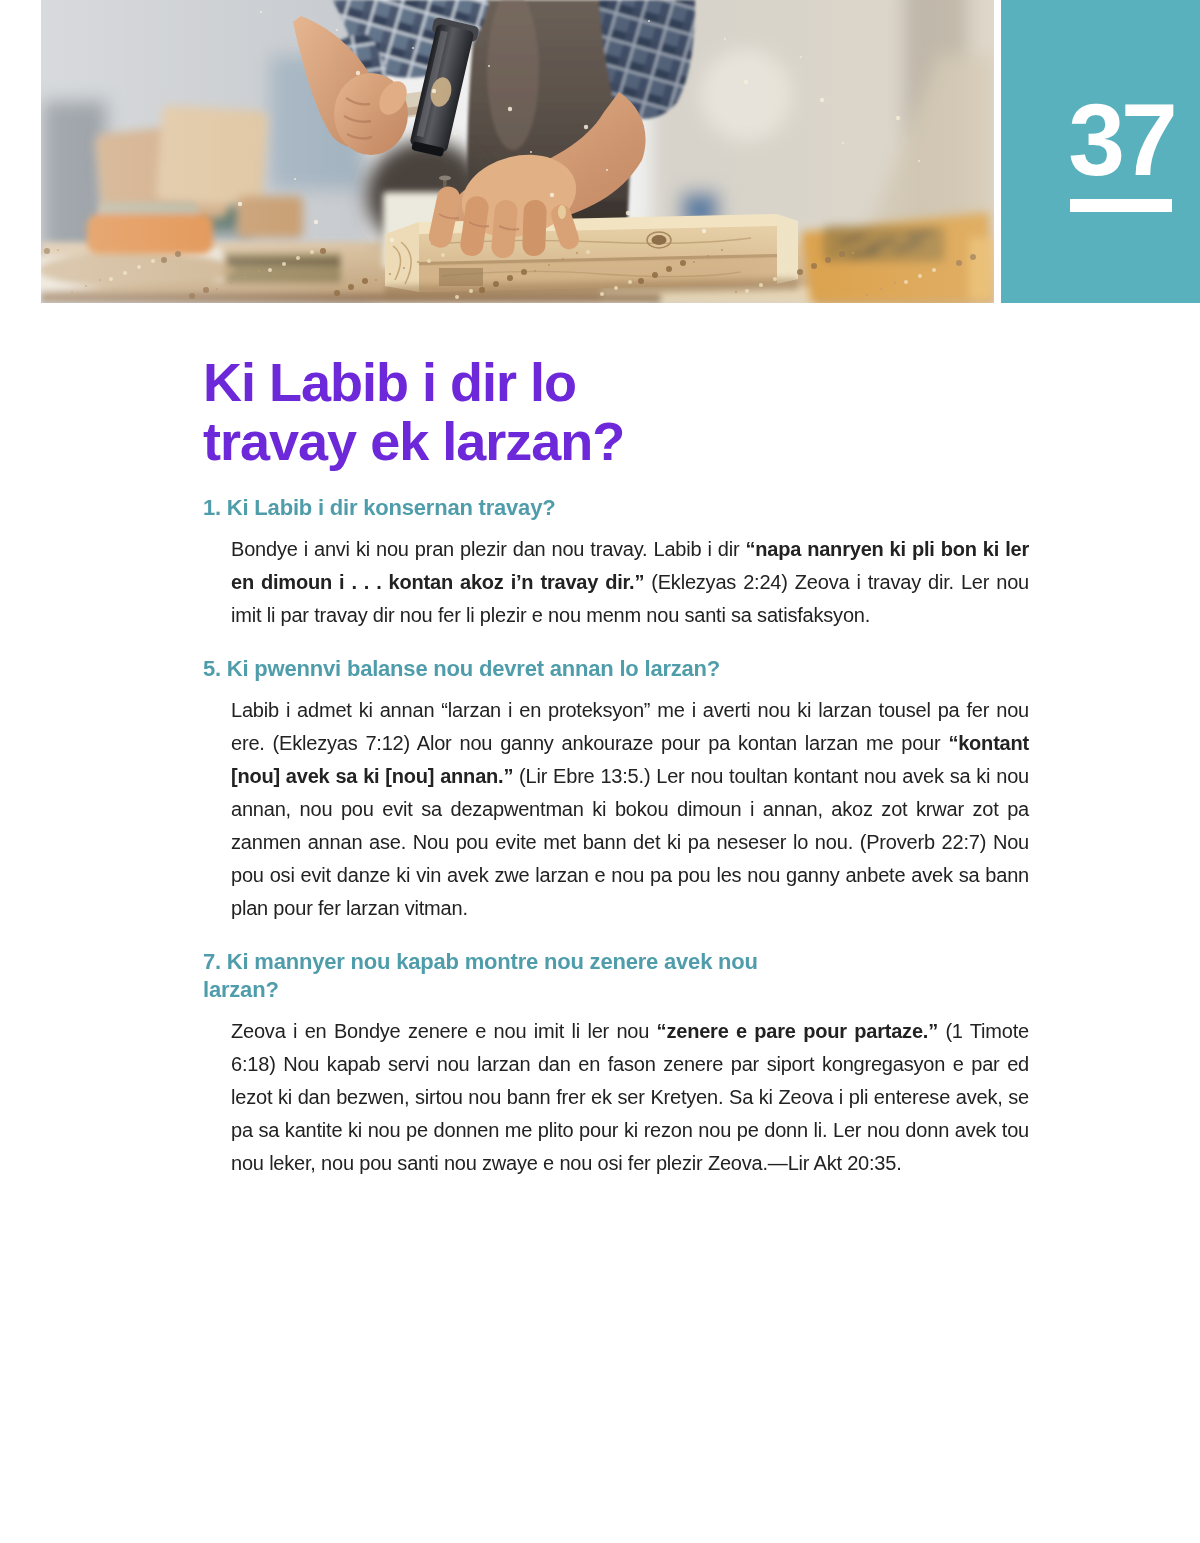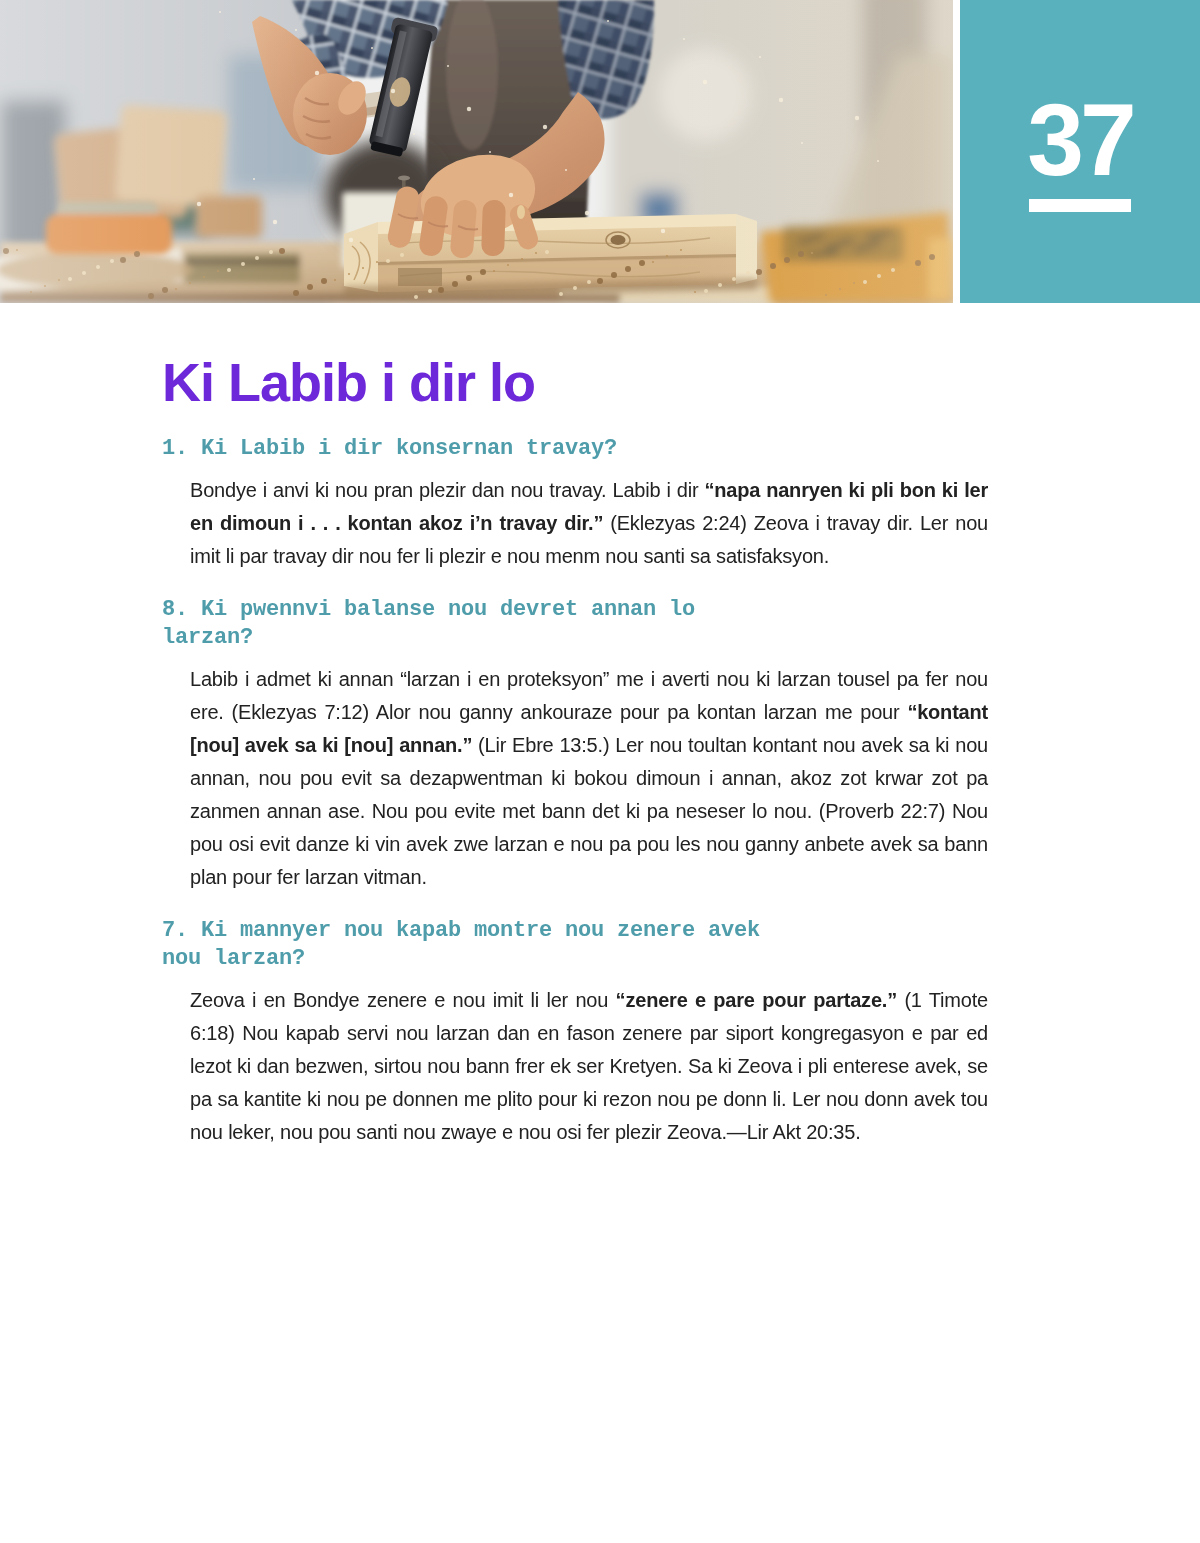--- a/index.html
+++ b/index.html
@@ -1,37 +1,37 @@
 <!DOCTYPE html>
 <html style="--teal-block: #59b1bd; --heading-teal: #4f9dab; --text: #222222;"><head>
 <meta charset="utf-8">
 <style>
   html,body{margin:0;padding:0;background:#ffffff;}
   body{width:1200px;height:1543px;overflow:hidden;
        font-family:"Liberation Sans",sans-serif;color:var(--text,#222222);}
-  .page{position:relative;width:948px;height:1543px;background:#fff;}
+  .page{position:relative;width:948px;height:1543px;background:#fff;margin-left:41px;}
 
   
   .header{position:relative;width:1200px;height:303px;}
   .photo{position:absolute;left:0;top:0;width:953px;height:303px;overflow:hidden;background:#e7e4df;}
   .photo svg{display:block;}
   .badge{position:absolute;left:960px;top:0;width:240px;height:303px;
          background:var(--teal-block,#59b1bd);
          display:flex;flex-direction:column;align-items:center;justify-content:center;padding-top:10px;box-sizing:border-box;}
   .badge-number{font-size:102px;line-height:.78;font-weight:700;color:#ffffff;letter-spacing:-4px;}
   .badge-underline{width:102px;height:13px;background:#ffffff;margin-top:19px;}
 
   
   .content{padding-left:162px;padding-right:160px;}
   .title{margin:50px 0 0 0;font-size:54px;line-height:59px;font-weight:700;
          color:#6d28d9;letter-spacing:-1px;}
   .intro{margin:33px 0 0 28px;width:798px;font-size:21.5px;line-height:29px;
          text-align:justify;letter-spacing:-.2px;}
   .section-heading{margin:23px 0 0 0;font-size:22px;line-height:28px;font-weight:700;
-         color:var(--heading-teal,#4f9dab);letter-spacing:-.2px;font-family:Liberation Mono, monospace;}
+         color:var(--heading-teal,#4f9dab);letter-spacing:-.2px;}
   .para{margin:11px 0 0 28px;width:798px;font-size:20px;line-height:33px;
          text-align:justify;letter-spacing:-.2px;}
   .para b{font-weight:700;}
 </style>
 </head>
 <body>
 
 <div class="page">
 
   <header class="header">
@@ -321,30 +321,30 @@
     </div>
 
     <div class="badge">
       <div class="badge-number">37</div>
       <div class="badge-underline"></div>
     </div>
   </header>
 
   <main class="content">
 
-    <h1 class="title"><span>Ki Labib i dir lo</span><br></h1>
+    <h1 class="title"><span>Ki Labib i dir lo</span><br><span>travay ek larzan?</span></h1>
 
 
     <section>
       <h2 class="section-heading">1. Ki Labib i dir konsernan travay?</h2>
       <p class="para"><span>Bondye i anvi ki nou pran plezir dan nou travay. Labib i dir </span><b>“napa nanryen ki pli bon ki ler en dimoun i . . . kontan akoz i’n travay dir.”</b><span> (Eklezyas 2:24) Zeova i travay dir. Ler nou imit li par travay dir nou fer li plezir e nou menm nou santi sa satisfaksyon.</span></p>
     </section>
 
     <section>
-      <h2 class="section-heading">8. Ki pwennvi balanse nou devret annan lo larzan?</h2>
+      <h2 class="section-heading">5. Ki pwennvi balanse nou devret annan lo larzan?</h2>
       <p class="para"><span>Labib i admet ki annan “larzan i en proteksyon” me i averti nou ki larzan tousel pa fer nou ere. (Eklezyas 7:12) Alor nou ganny ankouraze pour pa kontan larzan me pour </span><b>“kontant [nou] avek sa ki [nou] annan.”</b><span> (Lir Ebre 13:5.) Ler nou toultan kontant nou avek sa ki nou annan, nou pou evit sa dezapwentman ki bokou dimoun i annan, akoz zot krwar zot pa zanmen annan ase. Nou pou evite met bann det ki pa neseser lo nou. (Proverb 22:7) Nou pou osi evit danze ki vin avek zwe larzan e nou pa pou les nou ganny anbete avek sa bann plan pour fer larzan vitman.</span></p>
     </section>
 
     <section>
       <h2 class="section-heading">7. Ki mannyer nou kapab montre nou zenere avek nou larzan?</h2>
       <p class="para"><span>Zeova i en Bondye zenere e nou imit li ler nou </span><b>“zenere e pare pour partaze.”</b><span> (1 Timote 6:18) Nou kapab servi nou larzan dan en fason zenere par siport kongregasyon e par ed lezot ki dan bezwen, sirtou nou bann frer ek ser Kretyen. Sa ki Zeova i pli enterese avek, se pa sa kantite ki nou pe donnen me plito pour ki rezon nou pe donn li. Ler nou donn avek tou nou leker, nou pou santi nou zwaye e nou osi fer plezir Zeova.—Lir Akt 20:35.</span></p>
     </section>
 
   </main>
 </div>

